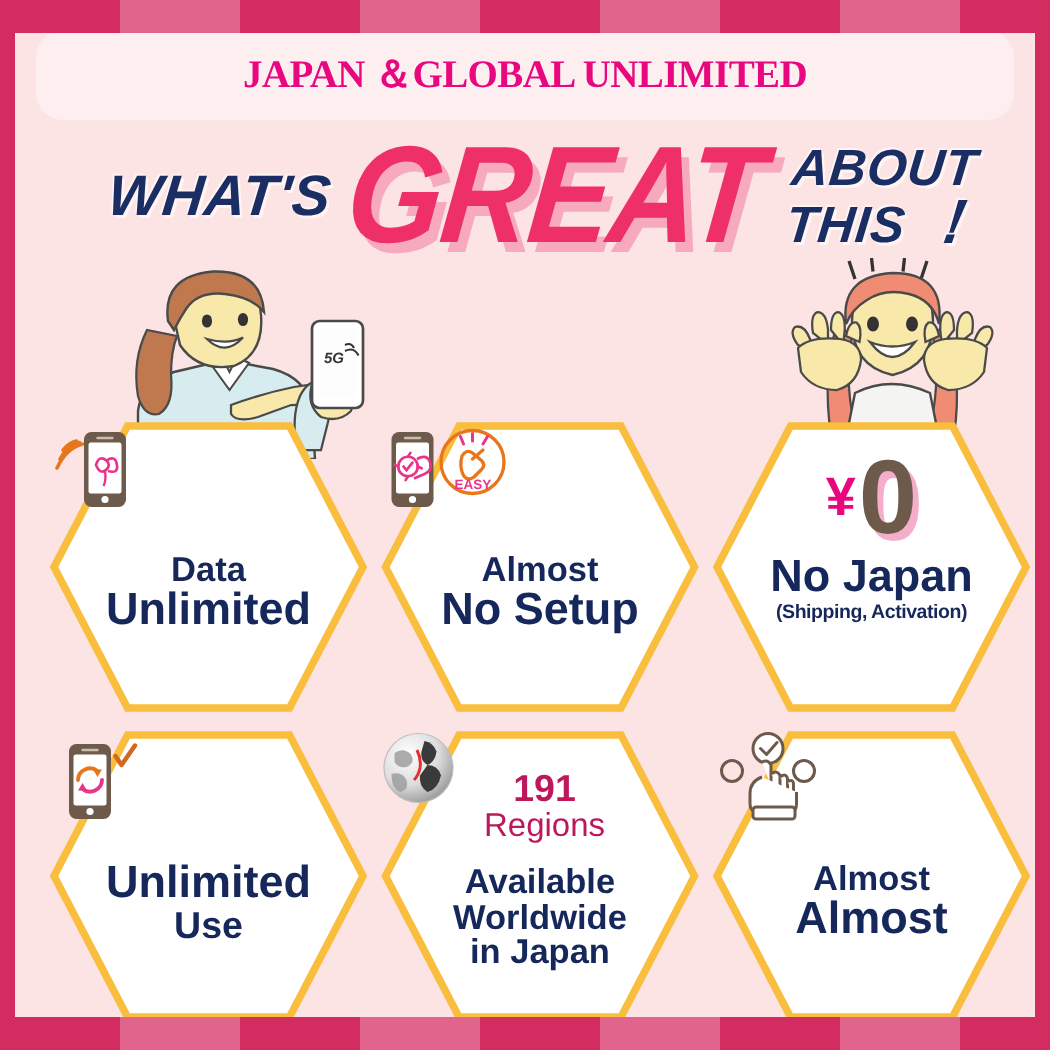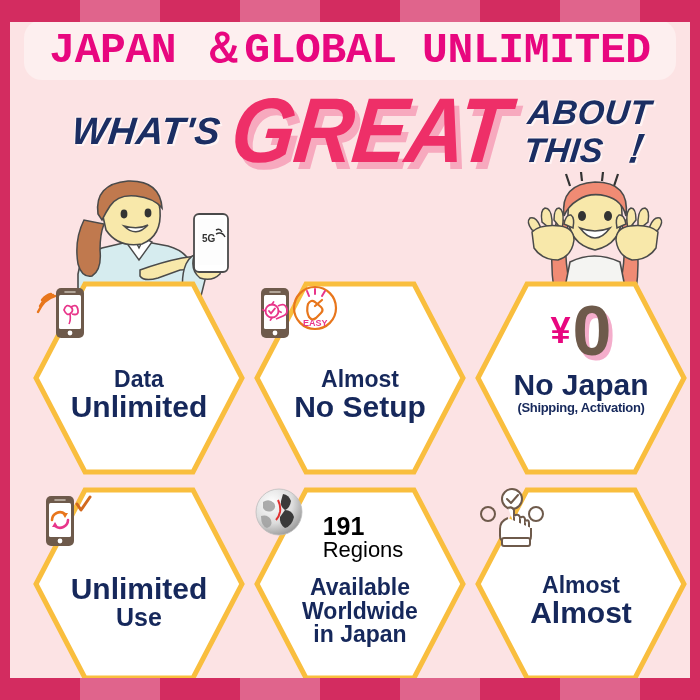--- a/index.html
+++ b/index.html
@@ -26,23 +26,23 @@
   .stripe-top{top:0;}
   .stripe-bottom{bottom:0;}
 
   
   .title-pill{
     position:absolute;left:14px;top:20px;width:652px;height:60px;
     background:#FDEFEF;border-radius:18px;z-index:20;
     display:flex;align-items:center;justify-content:center;
   }
   .title-text{
-    color:#E8077F;font-weight:bold;font-size:43px;letter-spacing:-0.4px;
+    color:#E8077F;font-weight:bold;font-size:26px;letter-spacing:-0.4px;
     white-space:nowrap;line-height:1;
-    font-family:Liberation Mono, monospace;
+    font-family:Liberation Serif, serif;
   }
 
   
   .headline{
     position:absolute;top:88px;left:0;width:700px;height:100px;z-index:22;
   }
   .hl-whats{
     position:absolute;left:62px;top:22px;
     font-style:italic;font-weight:bold;font-size:38px;color:#1B2E63;
     letter-spacing:0.5px;
@@ -61,21 +61,21 @@
     font-style:italic;font-weight:bold;font-size:34px;color:#1B2E63;
     line-height:36px;letter-spacing:0.5px;
     text-shadow:2px 2px 0 #FFF4F4,-1px -1px 0 #FFF4F4;
     transform:skewX(-6deg);
   }
   .hl-about .l2{display:block;}
   .hl-bang{font-size:40px;padding-left:10px;}
 
   
   .char{position:absolute;z-index:12;}
-  .char-left{left:34px;top:178px;}
+  .char-left{left:48px;top:178px;font-style:italic;}
   .char-right{left:486px;top:172px;}
 
   
   .hex-grid{position:absolute;left:0;top:278px;width:700px;height:410px;z-index:18;}
   .hex{
     position:absolute;width:214px;height:196px;
   }
   .hex svg{position:absolute;left:0;top:0;}
   .hex-body{
     position:absolute;left:0;top:0;width:214px;height:196px;
@@ -100,21 +100,21 @@
   .h5{left:243px;top:208px;}
   .h6{left:464px;top:208px;}
 
   .yen-row{display:flex;align-items:center;justify-content:center;height:74px;}
   .yen-mark{font-size:36px;color:#E8077F;font-weight:bold;line-height:1;}
   .zero{
     font-size:70px;font-weight:bold;color:#6E5A4B;line-height:1;
     text-shadow:4px 5px 0 #F4ADCB;margin-left:2px;
   }
   .regions-wrap{display:flex;align-items:center;gap:6px;height:74px;}
-  .regions-txt{color:#000000;font-weight:bold;text-align:left;line-height:1.0;}
+  .regions-txt{color:#be185d;font-weight:bold;text-align:center;line-height:1.0;}
   .regions-n{font-size:25px;display:block;}
   .regions-l{font-size:22px;display:block;font-weight:normal;}
 </style>
 </head>
 <body>
 
 <div id="poster">
 
   <div class="stripe-band stripe-top"></div>
   <div class="stripe-band stripe-bottom"></div>

